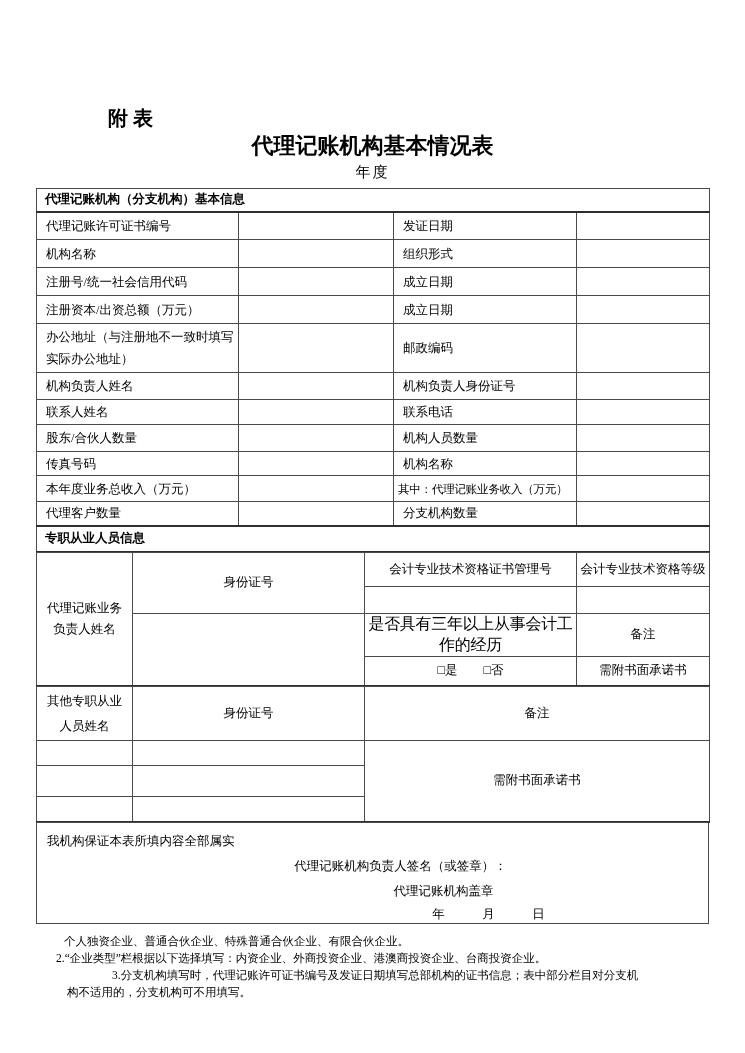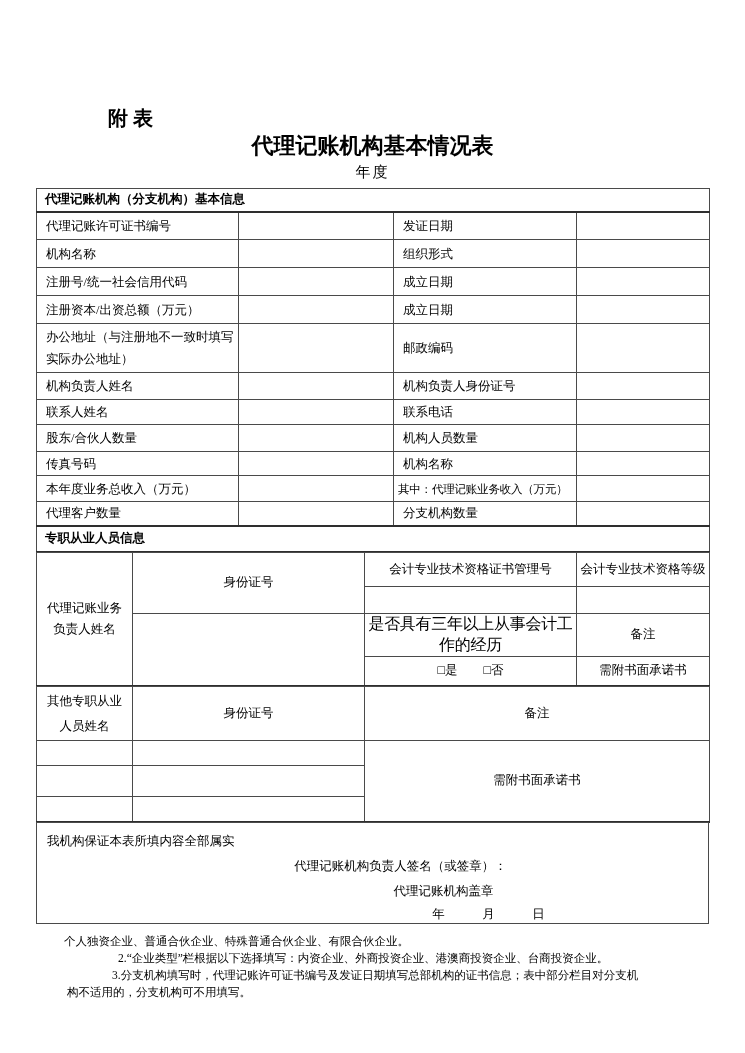--- a/index.html
+++ b/index.html
@@ -43,21 +43,21 @@
   table.bstrong{border-bottom:2px solid #2e2e2e;}
   .chk-gap{display:inline-block;width:26px;}
   td.decl{vertical-align:top;padding-top:10px;}
   .decl-line1{text-align:left;padding-left:10px;line-height:17px;}
   .decl-line2{text-align:center;position:relative;left:28px;margin-top:8px;line-height:17px;}
   .decl-line3{text-align:center;position:relative;left:71px;margin-top:8px;line-height:17px;}
   .decl-line4{text-align:center;position:relative;left:116px;margin-top:6px;line-height:17px;}
   .notes{margin-top:9px;font-size:11.5px;line-height:17px;}
   .notes div{white-space:nowrap;}
   .note-l1,.note-l2{margin-left:64px;}
-  .note-l3{margin-left:118px;}
+  .note-l3{margin-left:56px;}
   .note-l4{margin-left:112px;}
   .note-l5{margin-left:67px;font-family:Liberation Serif, serif;}
 </style>
 </head>
 <body>
 
 <div class="hdr-label">附表</div>
 <div class="hdr-title">代理记账机构基本情况表</div>
 <div class="hdr-year">年度</div>
 

